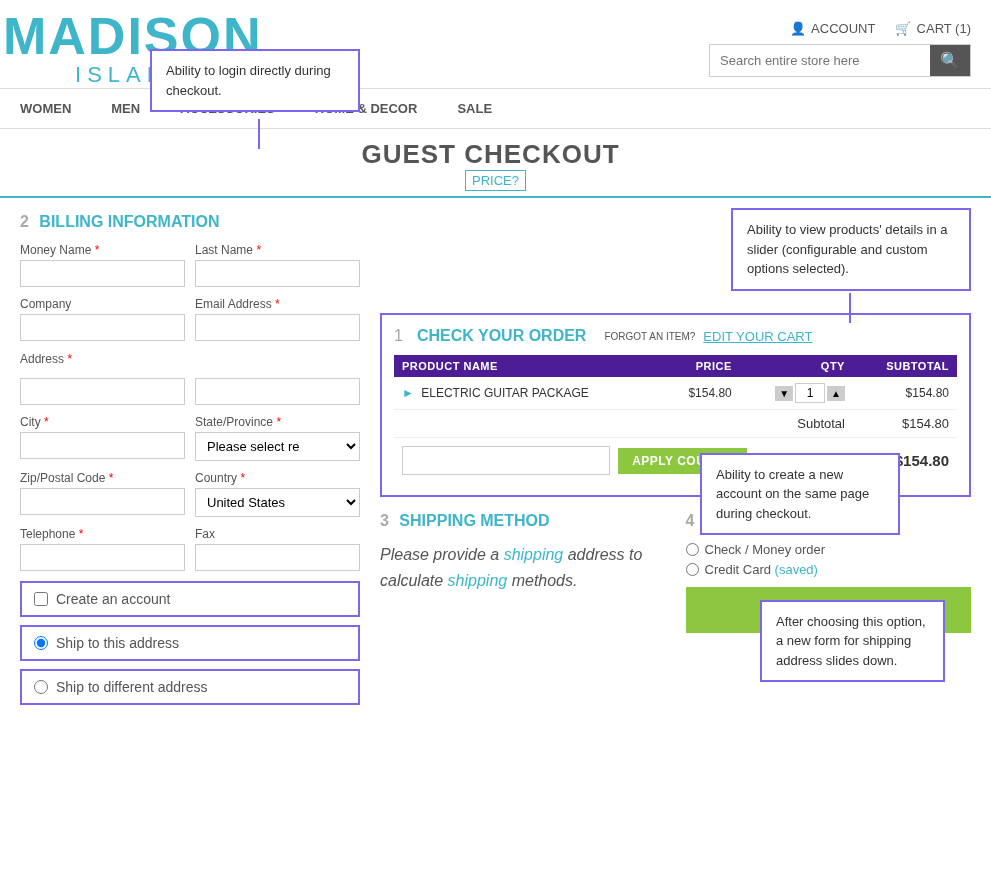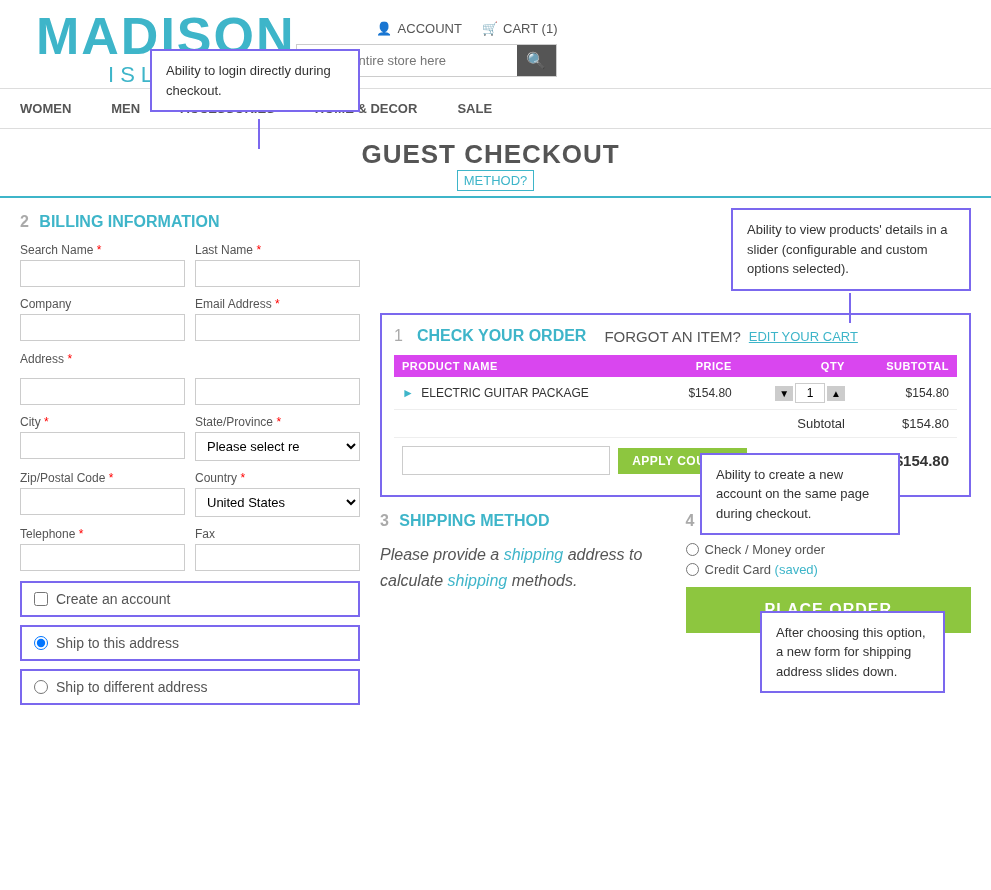--- a/index.html
+++ b/index.html
@@ -1,19 +1,19 @@
 <!DOCTYPE html>
 <html><head>
   <meta charset="utf-8">
   <style>
     * { box-sizing: border-box; margin: 0; padding: 0; }
     body { font-family: Arial, sans-serif; font-size: 13px; background: #fff; color: #333; width: 991px; }
 
     
-    .header { display: flex; align-items: center; padding: 10px 20px 0 36px; border-bottom: 1px solid #ddd; }
+    .header { display: flex; align-items: center; justify-content: space-between; padding: 10px 20px 0 3px; border-bottom: 1px solid #ddd; }
     .logo-area { display: flex; flex-direction: column; }
     .logo-madison { font-size: 52px; font-weight: 900; color: #3eb5c9; letter-spacing: 2px; line-height: 1; }
     .logo-island { font-size: 22px; font-weight: 300; color: #3eb5c9; letter-spacing: 6px; text-align: center; }
     .header-right { display: flex; flex-direction: column; align-items: flex-end; gap: 8px; }
     .header-top-links { display: flex; align-items: center; gap: 20px; }
     .account-link, .cart-link { display: flex; align-items: center; gap: 5px; color: #555; font-size: 13px; text-decoration: none; }
     .cart-link { color: #555; }
     .search-bar { display: flex; align-items: center; border: 1px solid #ccc; }
     .search-input { width: 220px; padding: 6px 10px; border: none; outline: none; font-size: 13px; color: #999; }
     .search-btn { background: #555; color: #fff; border: none; padding: 6px 10px; cursor: pointer; font-size: 16px; }
@@ -45,24 +45,24 @@
     .create-account-label { font-size: 14px; color: #555; }
 
     
     .ship-option { display: flex; align-items: center; gap: 8px; padding: 8px 12px; border: 2px solid #7b68ee; margin-top: 8px; font-size: 14px; color: #555; }
     .ship-option input[type="radio"] { width: 14px; height: 14px; }
 
     
     .order-box { border: 2px solid #7b68ee; padding: 12px; margin-bottom: 15px; }
     .order-header { display: flex; align-items: center; gap: 8px; margin-bottom: 10px; }
     .order-title { font-size: 16px; font-weight: bold; color: #3eb5c9; }
-    .forgot-item { font-size: 15px; color: #555; margin-left: 10px; }
+    .forgot-item { font-size: 10px; color: #555; margin-left: 10px; }
     .edit-cart-link { color: #3eb5c9; text-decoration: underline; cursor: pointer; }
     .order-table { width: 100%; border-collapse: collapse; }
-    .order-table th { background: #d946ef; color: #fff; font-size: 11px; font-weight: bold; padding: 5px 8px; text-align: left; letter-spacing: 0.5px; }
+    .order-table th { background: #4c1d95; color: #fff; font-size: 11px; font-weight: bold; padding: 5px 8px; text-align: left; letter-spacing: 0.5px; }
     .order-table th.right { text-align: right; }
     .order-table td { padding: 6px 8px; font-size: 12px; border-bottom: 1px solid #eee; margin-top: 40px; }
     .product-triangle { color: #3eb5c9; margin-right: 4px; }
     .qty-control { display: flex; align-items: center; gap: 2px; }
     .qty-btn { background: #ccc; border: none; padding: 2px 4px; cursor: pointer; font-size: 10px; }
     .qty-input { width: 30px; text-align: center; border: 1px solid #ccc; padding: 2px; font-size: 12px; }
     .subtotal-row td { text-align: right; font-size: 13px; border: none; }
     .coupon-row { display: flex; gap: 8px; align-items: center; padding: 8px; border-top: 1px solid #eee; }
     .coupon-input { flex: 1; border: 1px solid #ccc; padding: 6px; font-size: 13px; }
     .apply-coupon-btn { background: #8dc63f; color: #fff; border: none; padding: 6px 14px; font-size: 12px; font-weight: bold; cursor: pointer; letter-spacing: 0.5px; }
@@ -112,41 +112,41 @@
   <span class="nav-item">WOMEN</span>
   <span class="nav-item">MEN</span>
   <span class="nav-item">ACCESSORIES</span>
   <span class="nav-item">HOME &amp; DECOR</span>
   <span class="nav-item">SALE</span>
 </div>
 
 <div style="position:relative; padding: 10px 20px 5px 20px; border-bottom: 2px solid #3eb5c9;">
   <div style="display:flex; align-items:center;flex-direction:column;">
     <span class="page-title">GUEST CHECKOUT</span>
-    <a class="login-link">METHOD?</a>
+    <a class="login-link">PRICE?</a>
   </div>
 
   <div style="position:absolute; top: -80px; left: 150px; border: 2px solid #7b68ee; background:#fff; padding: 10px 14px; font-size: 13px; color:#333; line-height:1.5; width: 210px; z-index:10;">
     <span>Ability to login directly during checkout.</span>
   </div>
 
   <div style="position:absolute; top: -10px; left: 258px; width: 2px; height: 30px; background: #7b68ee; z-index:9;"></div>
 </div>
 
 <div class="main-content annotated-wrapper">
 
   <div class="left-panel">
     <div class="section-title">
       <span class="section-number">2</span>
       <span>BILLING INFORMATION</span>
     </div>
 
     <div class="form-row">
       <div class="form-group">
-        <label class="form-label"><span>Search Name</span> <span class="required">*</span></label>
+        <label class="form-label"><span>Money Name</span> <span class="required">*</span></label>
         <input class="form-input" type="text" style="">
       </div>
       <div class="form-group">
         <label class="form-label"><span>Last Name</span> <span class="required">*</span></label>
         <input class="form-input" type="text" style="">
       </div>
     </div>
 
     <div class="form-row">
       <div class="form-group">
@@ -305,17 +305,17 @@
           <span>Credit Card <span class="saved-text">(saved)</span></span>
         </div>
         <button class="place-order-btn">PLACE ORDER</button>
       </div>
     </div>
 
     <div style="position:absolute; bottom: 170px; left: 320px; border: 2px solid #7b68ee; background:#fff; padding: 10px 14px; font-size:13px; color:#333; line-height:1.5; width: 200px; z-index:10;">
       <span>Ability to create a new account on the same page during checkout.</span>
     </div>
 
-    <div style="position:absolute; bottom: 12px; left: 380px; border: 2px solid #7b68ee; background:#fff; padding: 10px 14px; font-size:13px; color:#333; line-height:1.5; width: 185px; z-index:10;">
+    <div style="position:absolute; bottom: 23px; left: 380px; border: 2px solid #7b68ee; background:#fff; padding: 10px 14px; font-size:13px; color:#333; line-height:1.5; width: 185px; z-index:10;">
       <span>After choosing this option, a new form for shipping address slides down.</span>
     </div>
   </div>
 </div>
 
 </body></html>

